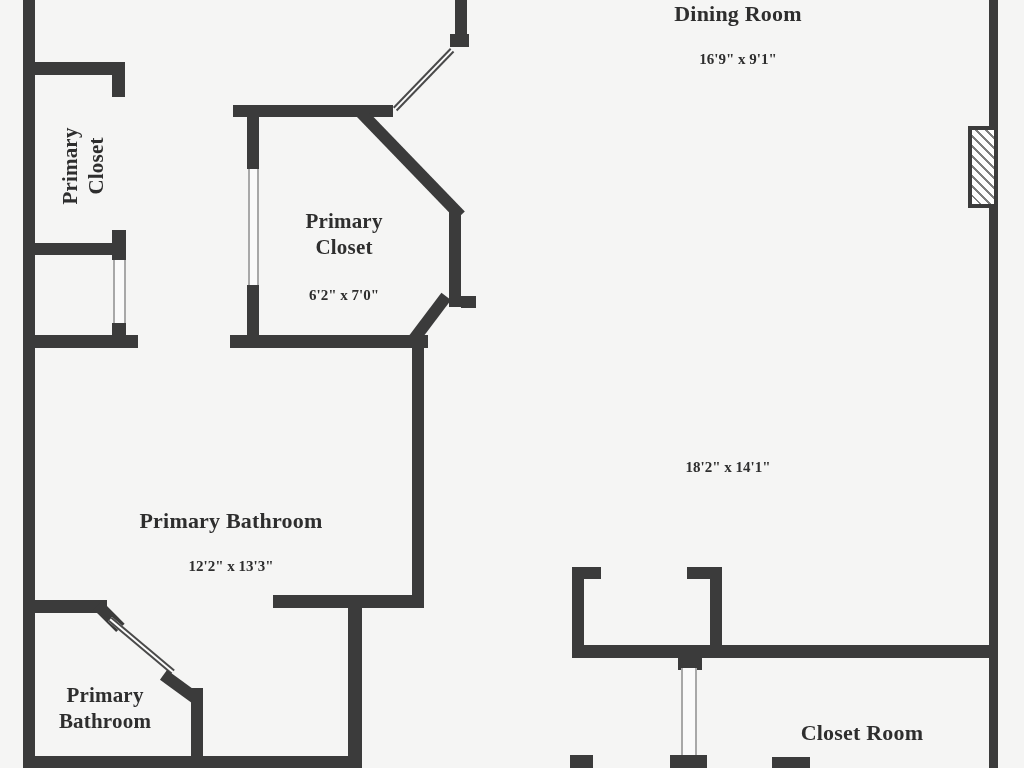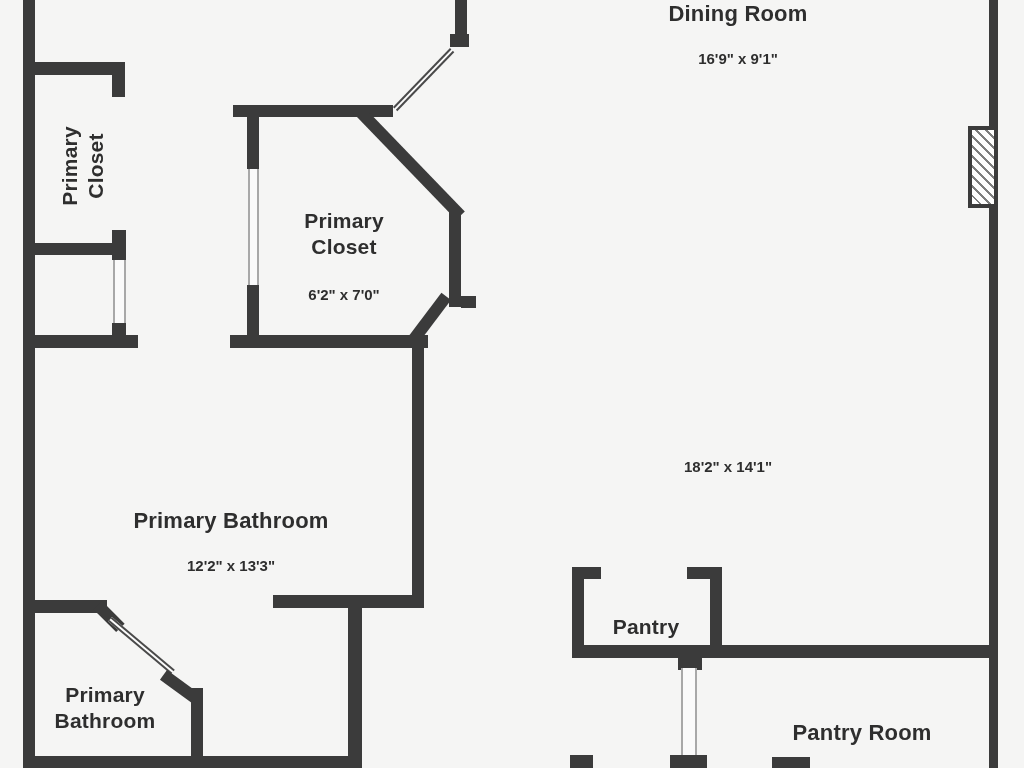--- a/index.html
+++ b/index.html
@@ -1,19 +1,19 @@
 <!DOCTYPE html>
 <html><head>
 <meta charset="utf-8">
 <style>
   html,body{margin:0;padding:0;background:#f5f5f4;}
   #plan{
     position:relative;width:998px;height:768px;overflow:hidden;
     background:var(--floor,#f5f5f4);
-    font-family:Liberation Sans, sans-serif;
+    font-family:Liberation Serif, serif;
   }
   .wall{position:absolute;background:var(--wall,#3b3b3b);}
   .diag{transform-origin:0 0;height:12px;}
   .door-channel{
     position:absolute;background:#fafafa;box-sizing:border-box;
     border-left:2px solid #a8a8a8;border-right:2px solid #a8a8a8;
   }
   .door-leaf{
     position:absolute;height:6px;background:#fbfbfb;box-sizing:border-box;
     border-top:2px solid #4a4a4a;border-bottom:2px solid #4a4a4a;
@@ -105,27 +105,24 @@
 
   <div class="room-label" style="left:628px;top:434px;width:200px">
     <div class="room-dims">18'2" x 14'1"</div>
   </div>
 
   <div class="room-label" style="left:111px;top:490px;width:240px">
     <div class="room-name lg">Primary Bathroom</div>
     <div class="room-dims">12'2" x 13'3"</div>
   </div>
 
-  <div class="room-label" style="left:586px;top:596px;width:120px">
-    <div class="room-name">Pantry</div>
-  </div>
 
   <div class="room-label" style="left:25px;top:664px;width:160px">
     <div class="room-name">Primary
 Bathroom</div>
   </div>
 
   <div class="room-label" style="left:742px;top:702px;width:240px">
-    <div class="room-name lg">Pantry Room</div>
+    <div class="room-name lg">Closet Room</div>
     
   </div>
 
 </div>
 
 </body></html>

